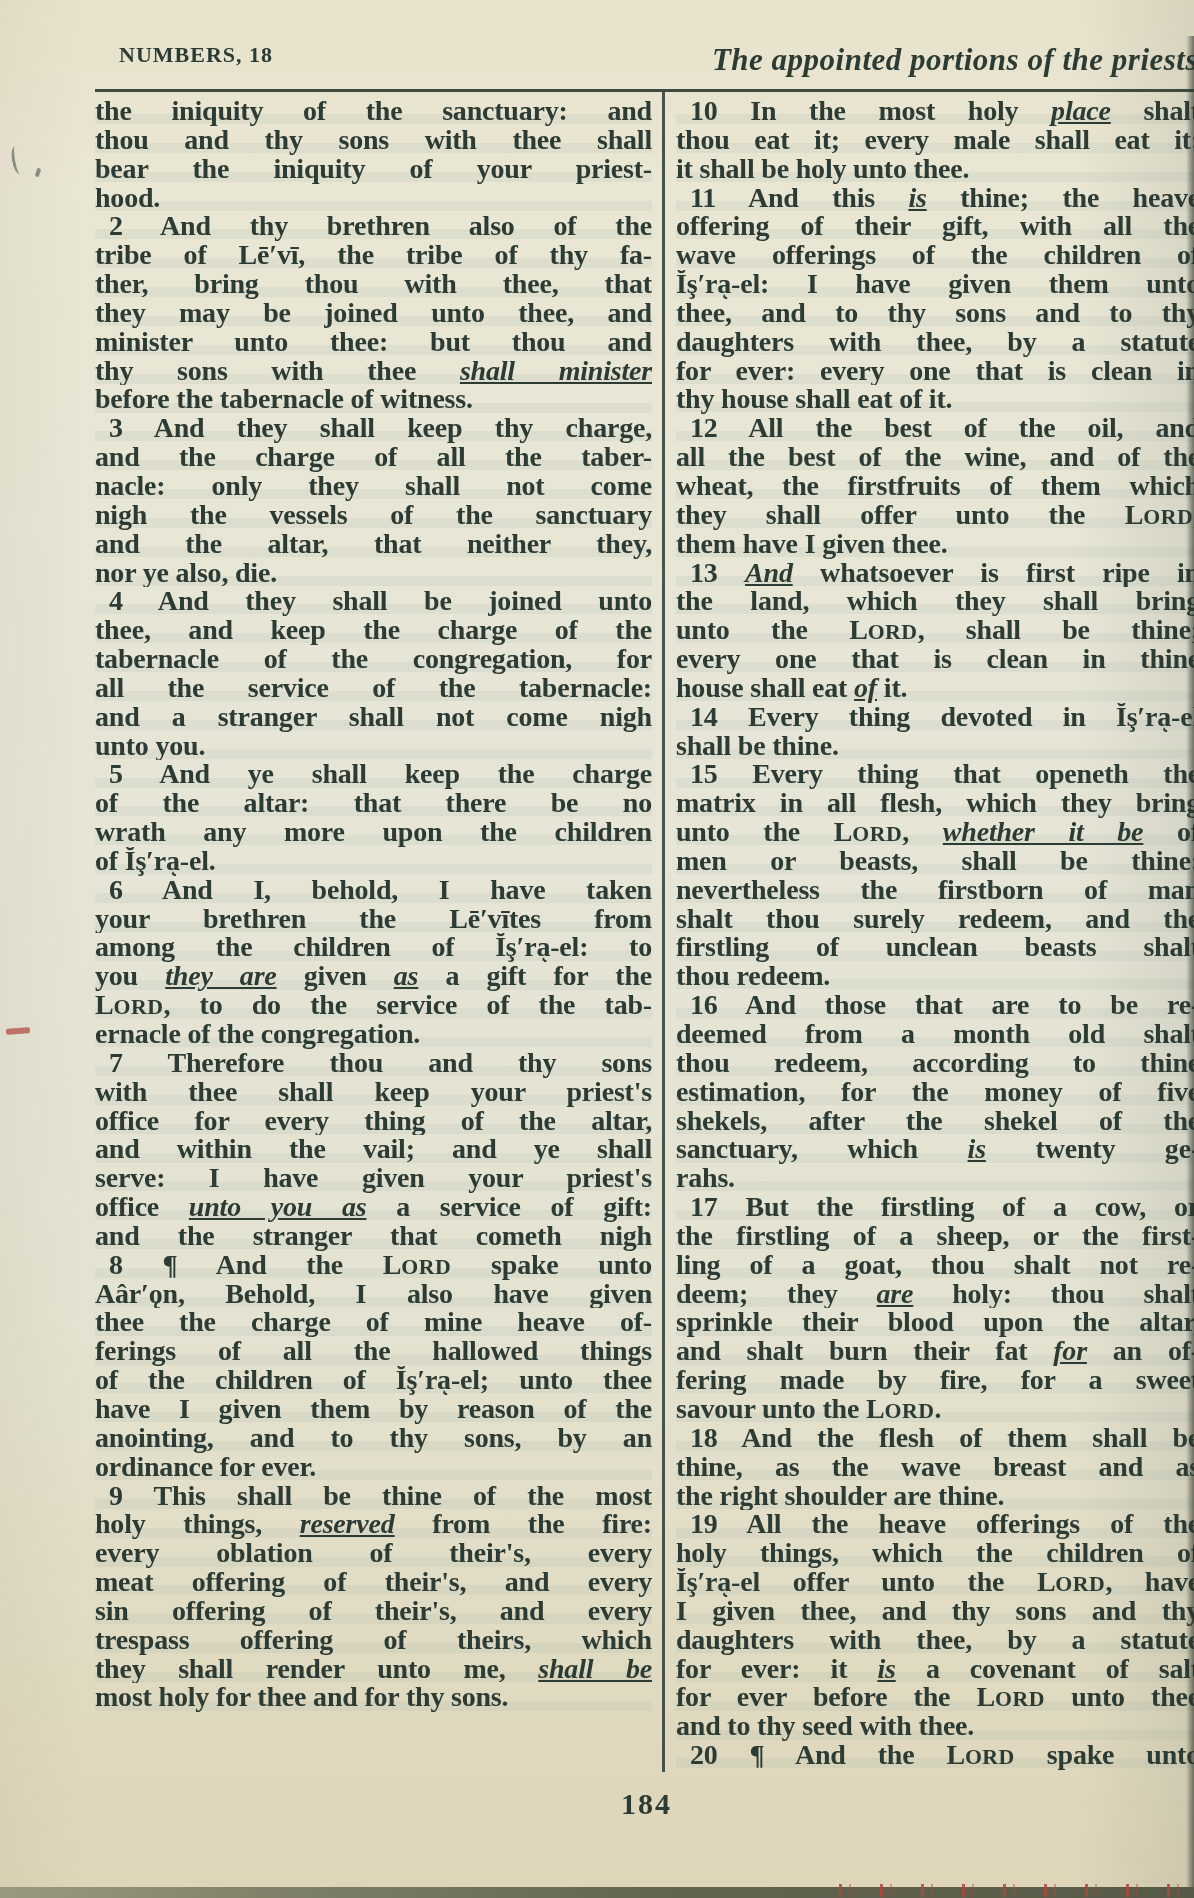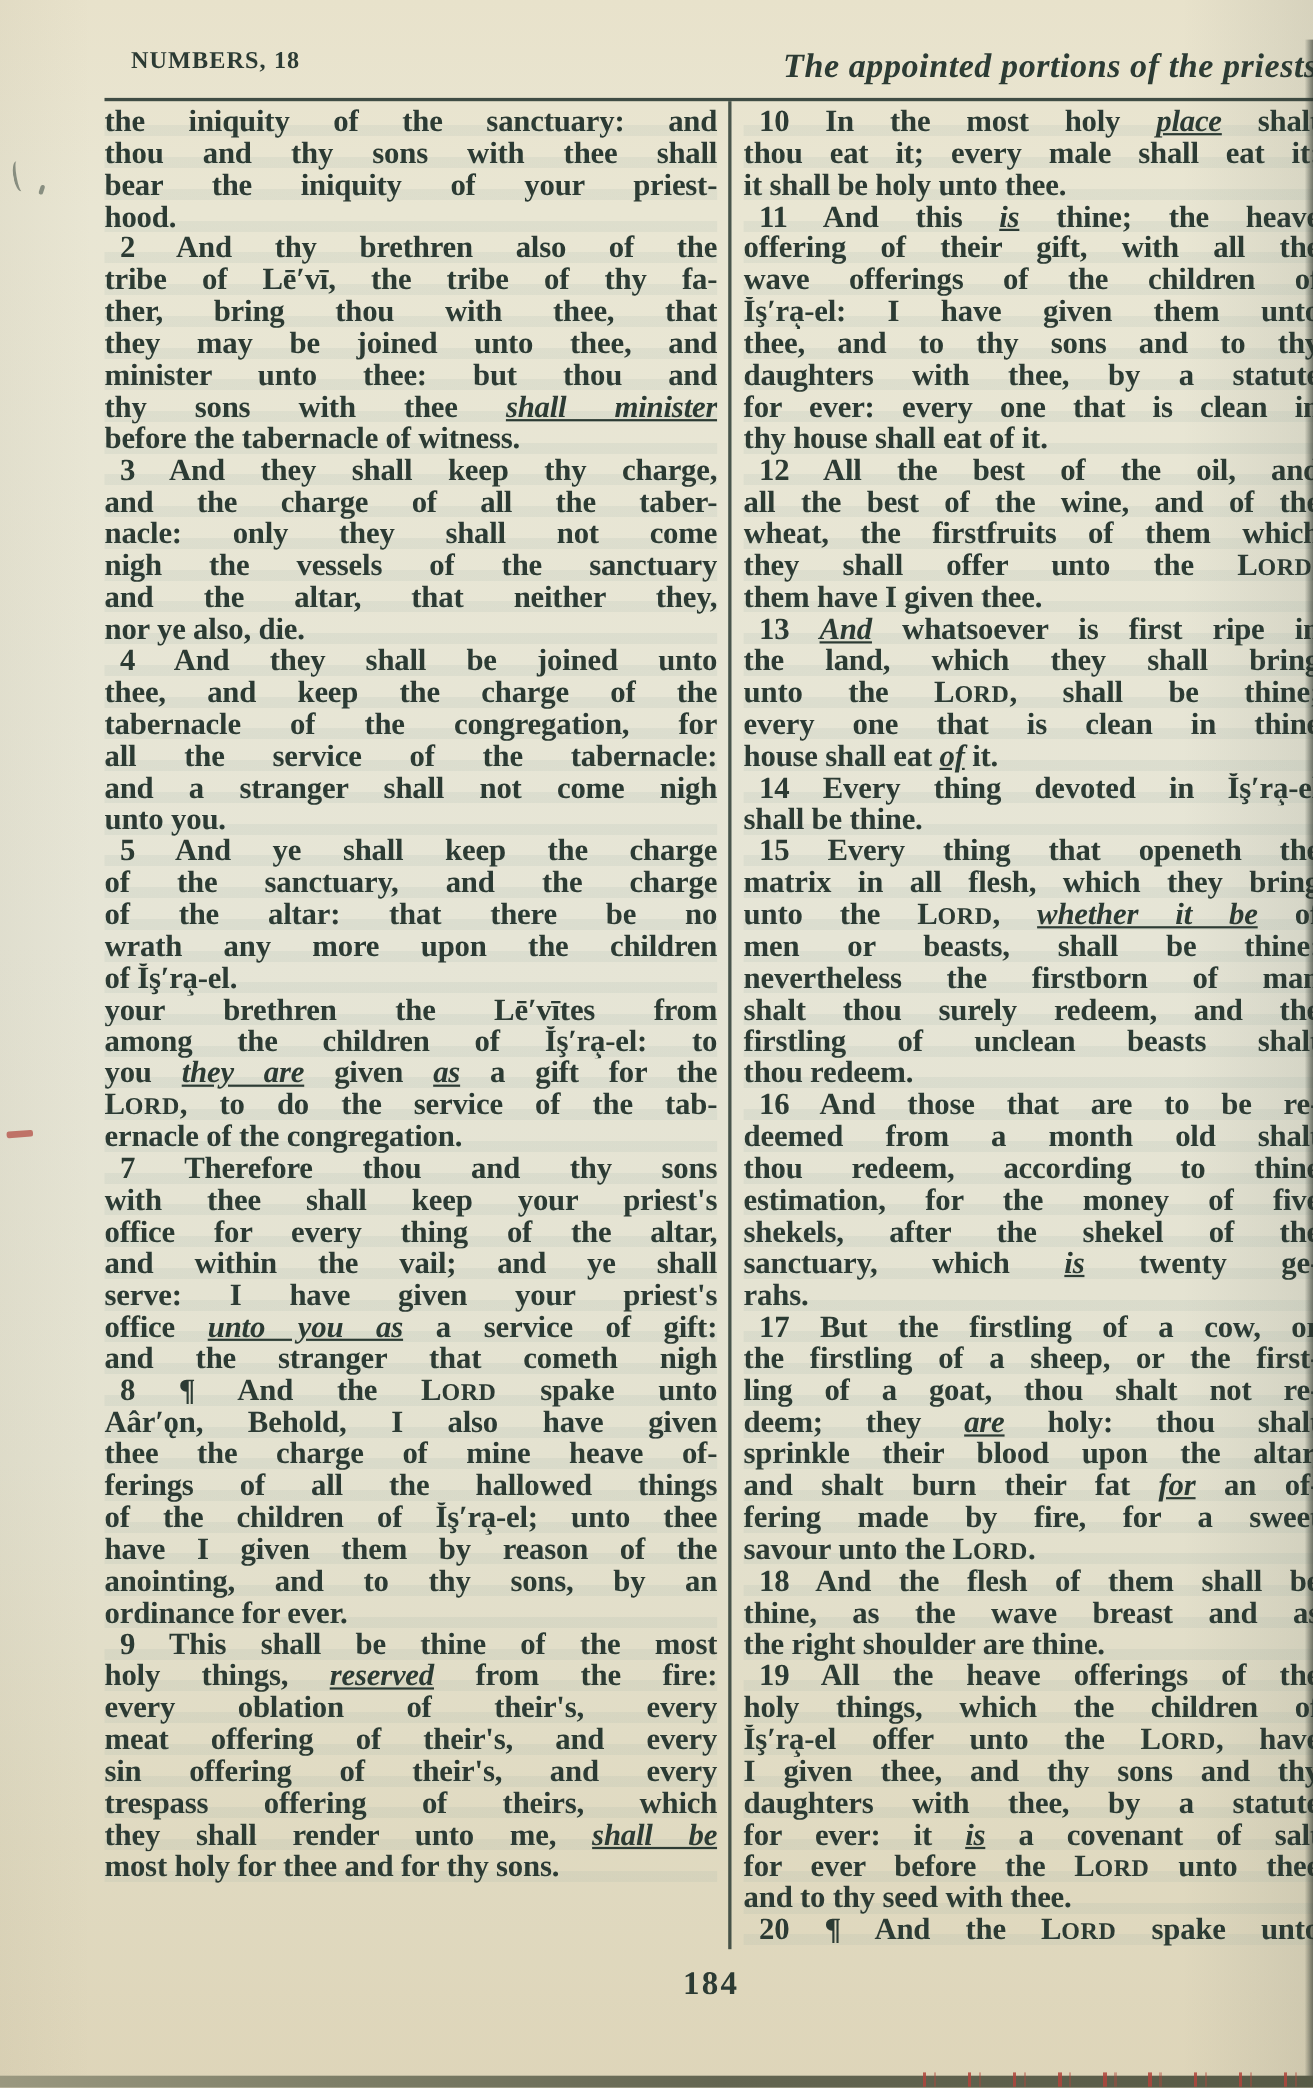--- a/index.html
+++ b/index.html
@@ -108,24 +108,24 @@
     <div class="line">nigh the vessels of the sanctuary</div>
     <div class="line">and the altar, that neither they,</div>
     <div class="line end">nor ye also, die.</div>
     <div class="line v">4 And they shall be joined unto</div>
     <div class="line">thee, and keep the charge of the</div>
     <div class="line">tabernacle of the congregation, for</div>
     <div class="line">all the service of the tabernacle:</div>
     <div class="line">and a stranger shall not come nigh</div>
     <div class="line end">unto you.</div>
     <div class="line v">5 And ye shall keep the charge</div>
-    <div class="line">of the sanctuary, and the charge</div>
     <div class="line">of the altar: that there be no</div>
     <div class="line">wrath any more upon the children</div>
     <div class="line end">of Ĭş′ra̧-el.</div>
+    <div class="line v">6 And I, behold, I have taken</div>
     <div class="line">your brethren the Lē′vītes from</div>
     <div class="line">among the children of Ĭş′ra̧-el: to</div>
     <div class="line">you <i>they are</i> given <i>as</i> a gift for the</div>
     <div class="line"><span class="lord">L<span class="sm">ORD</span></span>, to do the service of the tab-</div>
     <div class="line end">ernacle of the congregation.</div>
     <div class="line v">7 Therefore thou and thy sons</div>
     <div class="line">with thee shall keep your priest's</div>
     <div class="line">office for every thing of the altar,</div>
     <div class="line">and within the vail; and ye shall</div>
     <div class="line">serve: I have given your priest's</div>

